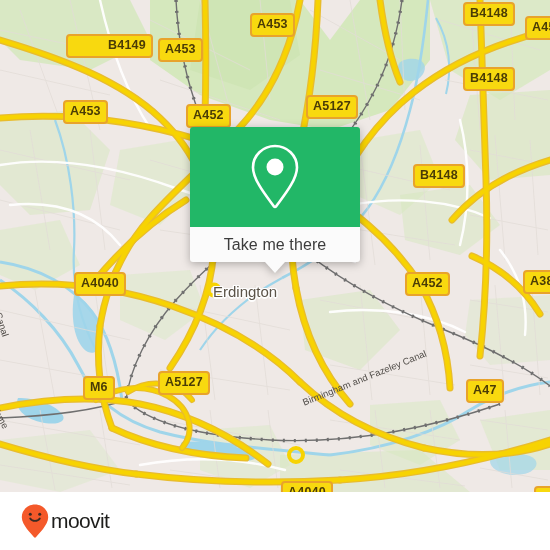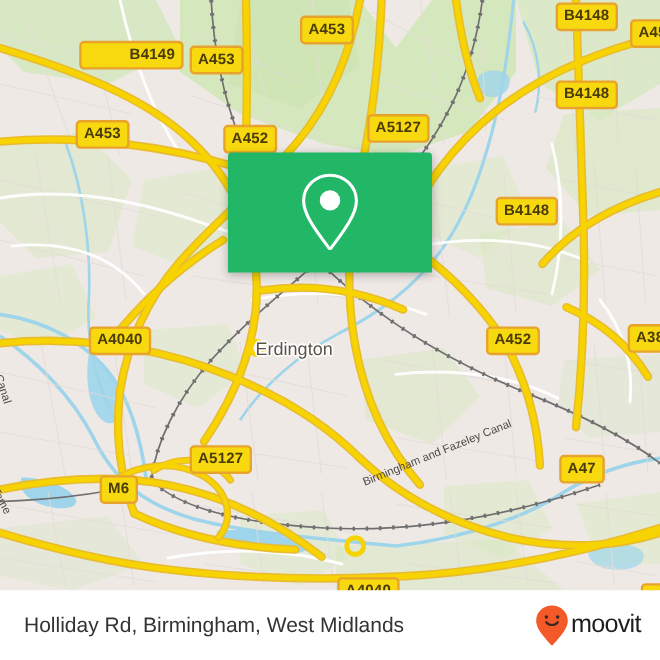--- a/index.html
+++ b/index.html
@@ -290,39 +290,42 @@
     <div class="shield" style="left:525px;top:16px;">A453</div>
     <div class="shield" style="left:463px;top:67px;">B4148</div>
     <div class="shield" style="left:63px;top:100px;">A453</div>
     <div class="shield" style="left:186px;top:104px;">A452</div>
     <div class="shield" style="left:306px;top:95px;">A5127</div>
     <div class="shield" style="left:413px;top:164px;">B4148</div>
     <div class="shield" style="left:74px;top:272px;">A4040</div>
     <div class="shield" style="left:405px;top:272px;">A452</div>
     <div class="shield" style="left:523px;top:270px;">A38</div>
     <div class="shield" style="left:158px;top:371px;">A5127</div>
-    <div class="shield" style="left:83px;top:396px;">M6</div>
+    <div class="shield" style="left:83px;top:376px;">M6</div>
     <div class="shield" style="left:466px;top:379px;">A47</div>
     <div class="shield" style="left:281px;top:481px;">A4040</div>
     <div class="shield" style="left:534px;top:486px;">B4</div>
 
 
     <div id="callout">
       <div id="callout-head" style="background:#22b767;">
         <svg width="56" height="70" viewBox="0 0 56 70">
           <path d="M28 4 C15.8 4 6 13.6 6 25.4 C6 38.5 21 56 27 64.5 C27.5 65.2 28.5 65.2 29 64.5 C35 56 50 38.5 50 25.4 C50 13.6 40.2 4 28 4 Z" fill="none" stroke="#ffffff" stroke-width="2.6"></path>
           <circle cx="28" cy="25" r="8.5" fill="#ffffff"></circle>
         </svg>
       </div>
+      <div id="callout-body">
+        <span id="callout-label">Take me there</span>
+        <div id="callout-tail"></div>
+      </div>
     </div>
 
   </div>
 
   <div id="bottom-bar">
-    <div id="bottom-title">Holliday Rd, Birmingham, West Midlands</div>
     <div id="brand">
       <svg width="30" height="36" viewBox="0 0 30 36">
         <path d="M15 1.5 C7.5 1.5 1.8 7.2 1.8 14.2 C1.8 22 11.5 30.8 14.1 34.3 C14.5 34.9 15.5 34.9 15.9 34.3 C18.5 30.8 28.2 22 28.2 14.2 C28.2 7.2 22.5 1.5 15 1.5 Z" fill="#f4592a"></path>
         <circle cx="10.3" cy="11.2" r="1.5" fill="#3b2a22"></circle>
         <circle cx="19.7" cy="11.2" r="1.5" fill="#3b2a22"></circle>
         <path d="M10.2 15.4 C12.2 18.6 17.8 18.6 19.8 15.4" fill="none" stroke="#3b2a22" stroke-width="1.8" stroke-linecap="round"></path>
       </svg>
       <span id="brand-word">moovit</span>
     </div>
   </div>

